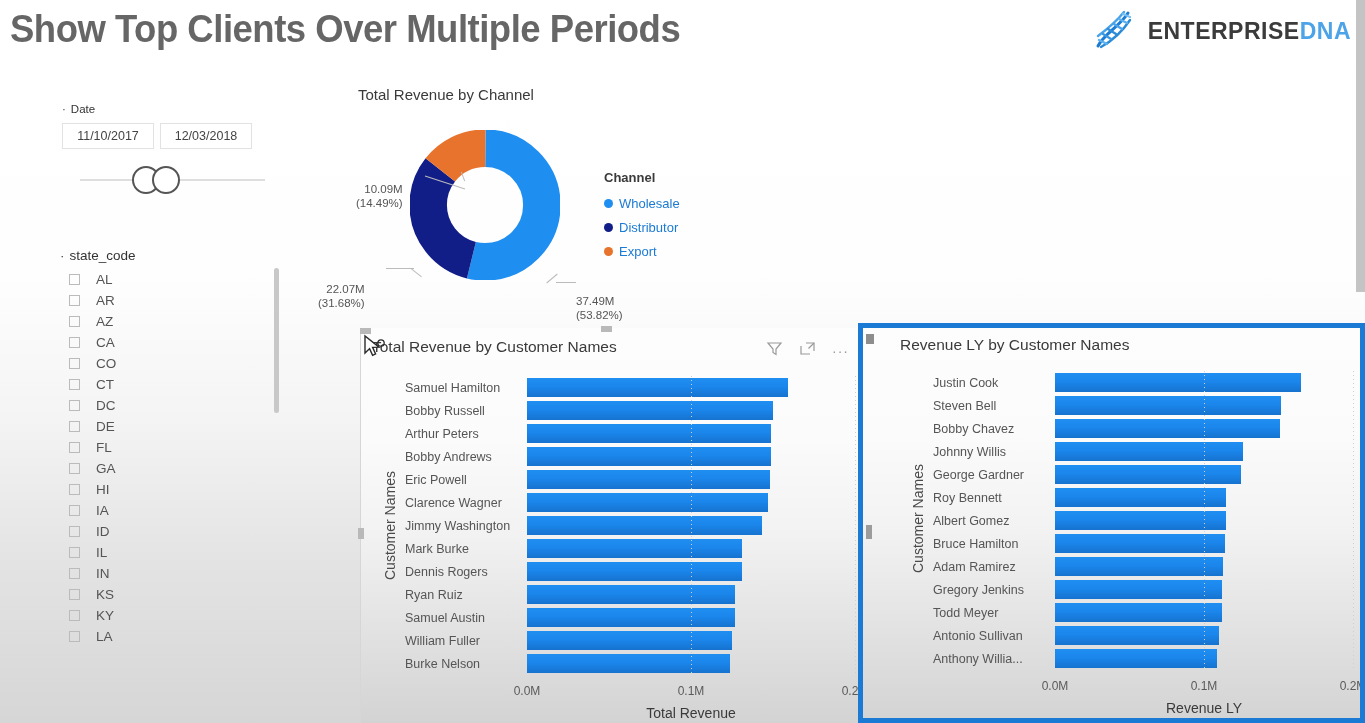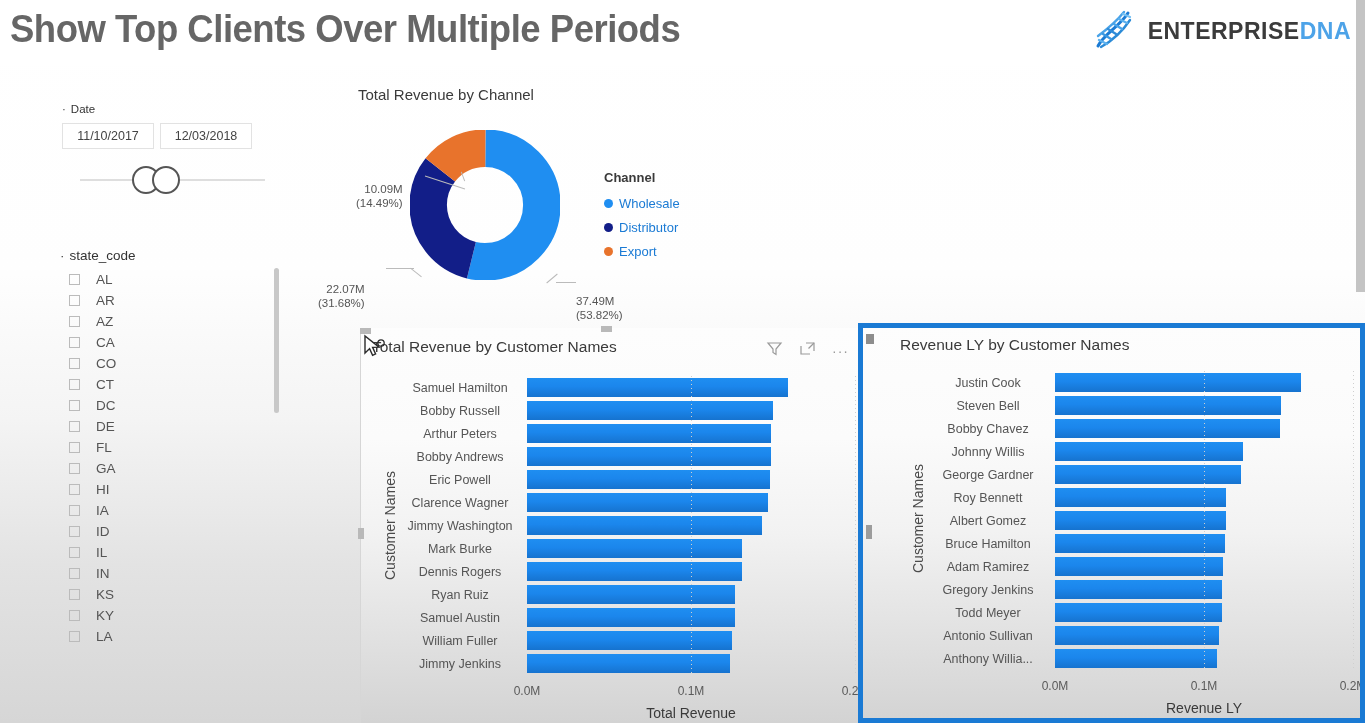--- a/index.html
+++ b/index.html
@@ -115,21 +115,21 @@
   }
   #left-visual .axis-label-y  { left:22px; top:252px; }
   #right-visual .axis-label-y { left:52px; top:250px; }
 
   .plot { position:absolute; }
   #left-plot  { left:45px; top:48px; width:450px; height:300px; }
   #right-plot { left:75px; top:48px; width:420px; height:300px; }
 
   .bar-row { position:relative; height:23px; display:flex; align-items:center; }
   .bar-name {
-    width:122px; text-align:center; padding-right:12px;
+    width:122px; text-align:left; padding-right:12px;
     font-size:12.5px; color:#555; white-space:nowrap; overflow:hidden;
     flex:none;
   }
   .bar-track { position:relative; flex:1; height:19px; }
   .bar-fill {
     position:absolute; left:0; top:0; height:19px;
     background:linear-gradient(180deg,#1f8ef1 0%,#1b86ec 45%,#1673cf 100%);
   }
   .gridline {
     position:absolute; top:0; bottom:0; width:1px;
@@ -426,21 +426,21 @@
             <div class="bar-fill" title="Samuel Austin: 0.127" style="width: 63.5%;"></div>
           </div>
         </div>
         <div class="bar-row">
           <div class="bar-name" style="width: 122px;">William Fuller</div>
           <div class="bar-track">
             <div class="bar-fill" title="William Fuller: 0.125" style="width: 62.5%;"></div>
           </div>
         </div>
         <div class="bar-row">
-          <div class="bar-name" style="width: 122px;">Jimmy Jenkins</div>
+          <div class="bar-name" style="width: 122px;">Burke Nelson</div>
           <div class="bar-track">
             <div class="bar-fill" title="Jimmy Nelson: 0.124" style="width: 62%;"></div>
           </div>
         </div>
         <div style="position: absolute; left: 122px; top: 0px; right: 0px; height: 299px; pointer-events: none;">
           <div class="gridline" style="left: 50%;"></div>
           <div class="gridline" style="left: 100%;"></div>
         </div>
         <div class="axis-x" style="position: absolute; left: 122px; right: 0px; top: 308px;">
           <div class="tick" style="left: 0%;">0.0M</div>

